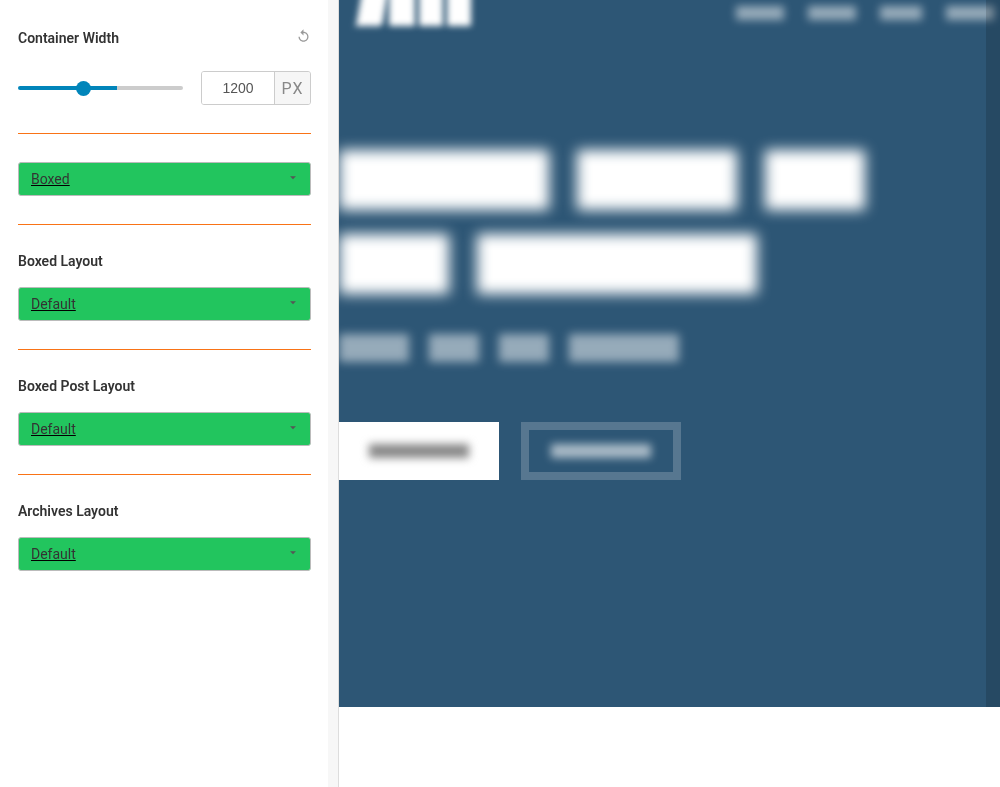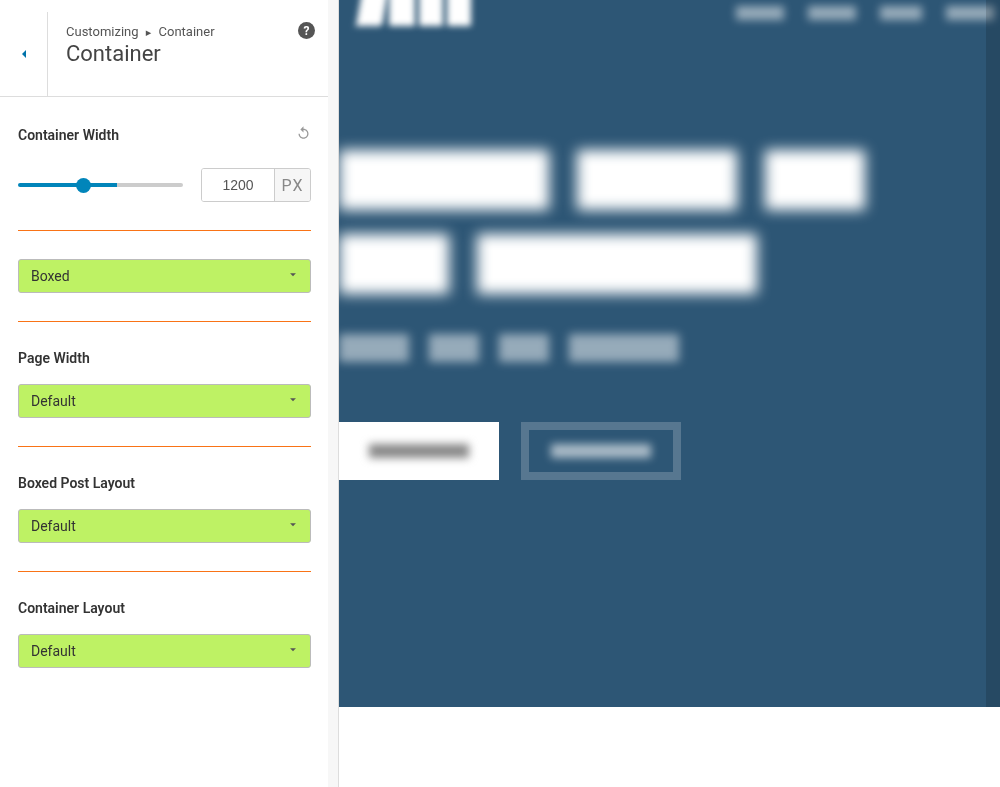--- a/index.html
+++ b/index.html
@@ -160,22 +160,23 @@
   color: #888;
 }
 .select-wrap {
   position: relative;
   border: 1px solid #bbb;
   border-radius: 3px;
   height: 34px;
   display: flex;
   align-items: center;
   padding: 0 12px;
-  background: #bef264;
-  cursor: pointer;
+  background: #22c55e;
+  cursor: pointer;
+  text-decoration: underline;
 }
 .select-value { font-size: 14px; color: #333; }
 .select-chevron {
   position: absolute;
   right: 10px;
   top: 50%;
   transform: translateY(-50%);
 }
 .select-chevron svg { width: 14px; height: 14px; fill: #555; }
 
@@ -264,36 +265,20 @@
   right: 0;
   height: 80px;
   background: #fff;
 }
 </style>
 </head>
 <body>
 
 <div class="sidebar">
   <div class="sidebar-inner">
-    <div class="header">
-      <div class="back-button">
-        <svg viewBox="0 0 24 24">
-            <path d="M15 18l-6-6 6-6v12z"></path>
-          </svg>
-      </div>
-      <div class="header-info">
-        <div class="breadcrumb">
-          <span>Customizing</span>
-          <span class="sep">▸</span>
-          <span>Container</span>
-        </div>
-        <div class="panel-title">Container</div>
-        <div class="help-icon">?</div>
-      </div>
-    </div>
 
     <div class="controls">
       <div class="control">
         <div class="label-row">
           <span class="control-label" style="margin-bottom:0">Container Width</span>
           <span class="reset-icon">
             <svg viewBox="0 0 24 24">
                 <path d="M12 5V2L7 7l5 5V8c3.3 0 6 2.7 6 6s-2.7 6-6 6-6-2.7-6-6H4c0 4.4 3.6 8 8 8s8-3.6 8-8-3.6-8-8-8z"></path>
               </svg>
           </span>
@@ -314,21 +299,21 @@
           <span class="select-value">Boxed</span>
           <span class="select-chevron">
             <svg viewBox="0 0 24 24">
                 <path d="M7 10l5 5 5-5H7z"></path>
               </svg>
           </span>
         </div>
       </div>
 
       <div class="control">
-        <span class="control-label">Page Width</span>
+        <span class="control-label">Boxed Layout</span>
         <div class="select-wrap">
           <span class="select-value">Default</span>
           <span class="select-chevron">
             <svg viewBox="0 0 24 24">
                 <path d="M7 10l5 5 5-5H7z"></path>
               </svg>
           </span>
         </div>
       </div>
 
@@ -338,21 +323,21 @@
           <span class="select-value">Default</span>
           <span class="select-chevron">
             <svg viewBox="0 0 24 24">
                 <path d="M7 10l5 5 5-5H7z"></path>
               </svg>
           </span>
         </div>
       </div>
 
       <div class="control">
-        <span class="control-label">Container Layout</span>
+        <span class="control-label">Archives Layout</span>
         <div class="select-wrap">
           <span class="select-value">Default</span>
           <span class="select-chevron">
             <svg viewBox="0 0 24 24">
                 <path d="M7 10l5 5 5-5H7z"></path>
               </svg>
           </span>
         </div>
       </div>
     </div>

